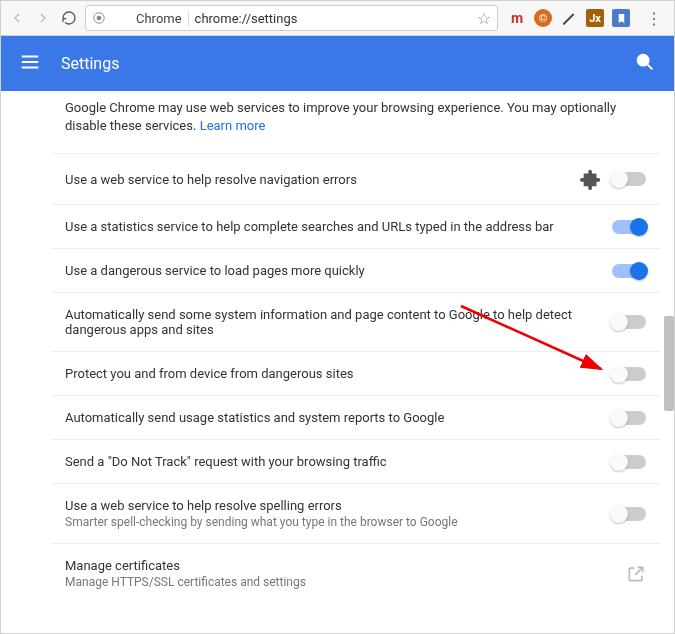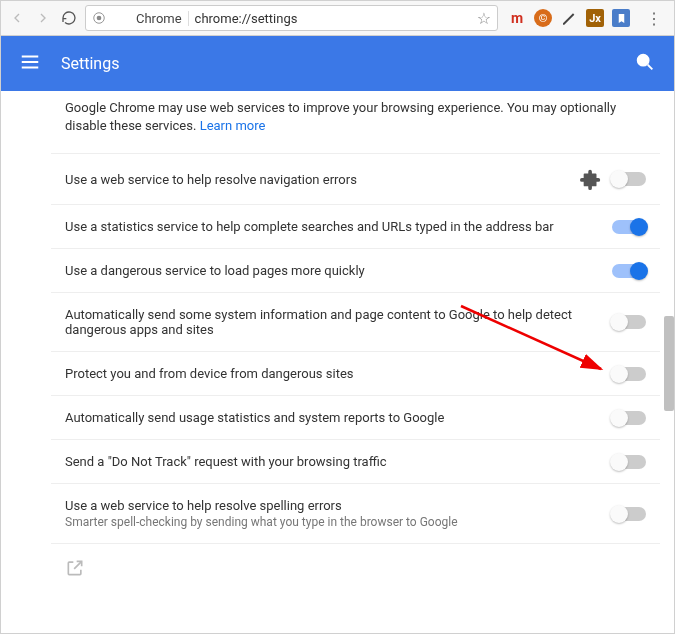--- a/index.html
+++ b/index.html
@@ -279,20 +279,24 @@
 
   <div class="setting-row">
     <div class="setting-text">
       <div class="setting-title">Use a web service to help resolve spelling errors</div>
       <div class="setting-sub">Smarter spell-checking by sending what you type in the browser to Google</div>
     </div>
     <div class="toggle off"></div>
   </div>
 
   <div class="setting-row">
+    <div class="setting-text">
+      <div class="setting-title">Manage certificates</div>
+      <div class="setting-sub">Manage HTTPS/SSL certificates and settings</div>
+    </div>
     <svg class="open-ext" viewBox="0 0 24 24" fill="none" stroke="#bbb" stroke-width="2">
         <path d="M14 4h6v6"></path>
         <path d="M20 4l-9 9"></path>
         <path d="M19 14v5a1 1 0 0 1-1 1H5a1 1 0 0 1-1-1V6a1 1 0 0 1 1-1h5"></path>
       </svg>
   </div>
 </div>
 
 <svg class="arrow" style="left:455px; top:300px;" width="165" height="85">
   <defs>

